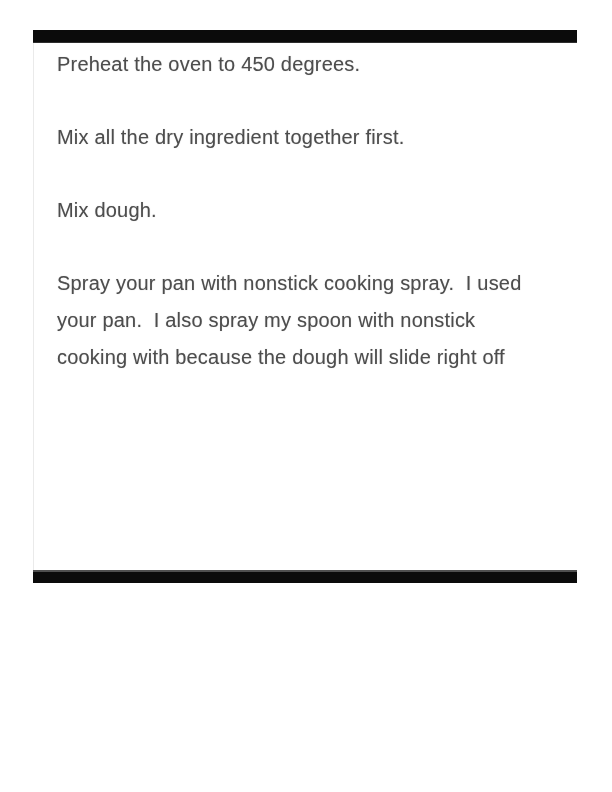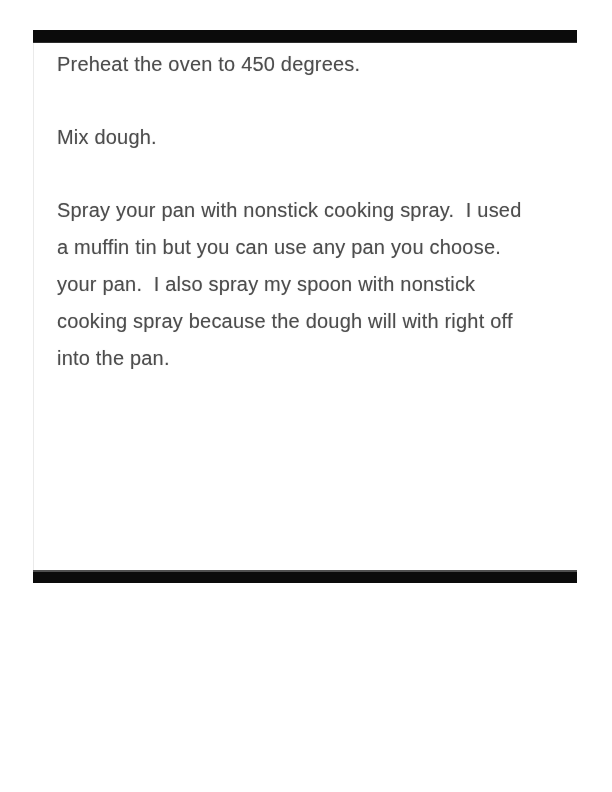--- a/index.html
+++ b/index.html
@@ -76,26 +76,27 @@
 <div class="screen">
   <div class="scan-page">
     <div class="page-edge"></div>
     <div class="crop-bar top"></div>
 
     <div class="text-block">
       <div class="para">
         <div class="line">Preheat the oven to 450 degrees.</div>
       </div>
       <div class="para">
+        <div class="line">Mix all the dry ingredient together first.</div>
+      </div>
+      <div class="para">
         <div class="line">Mix dough.</div>
       </div>
       <div class="para">
         <div class="line">Spray your pan with nonstick cooking spray.  I used</div>
-        <div class="line">a muffin tin but you can use any pan you choose.</div>
         <div class="line">your pan.  I also spray my spoon with nonstick</div>
-        <div class="line">cooking spray because the dough will with right off</div>
-        <div class="line">into the pan.</div>
+        <div class="line">cooking with because the dough will slide right off</div>
       </div>
     </div>
 
     <div class="crop-bar bottom"></div>
   </div>
 </div>
 
 </body></html>

